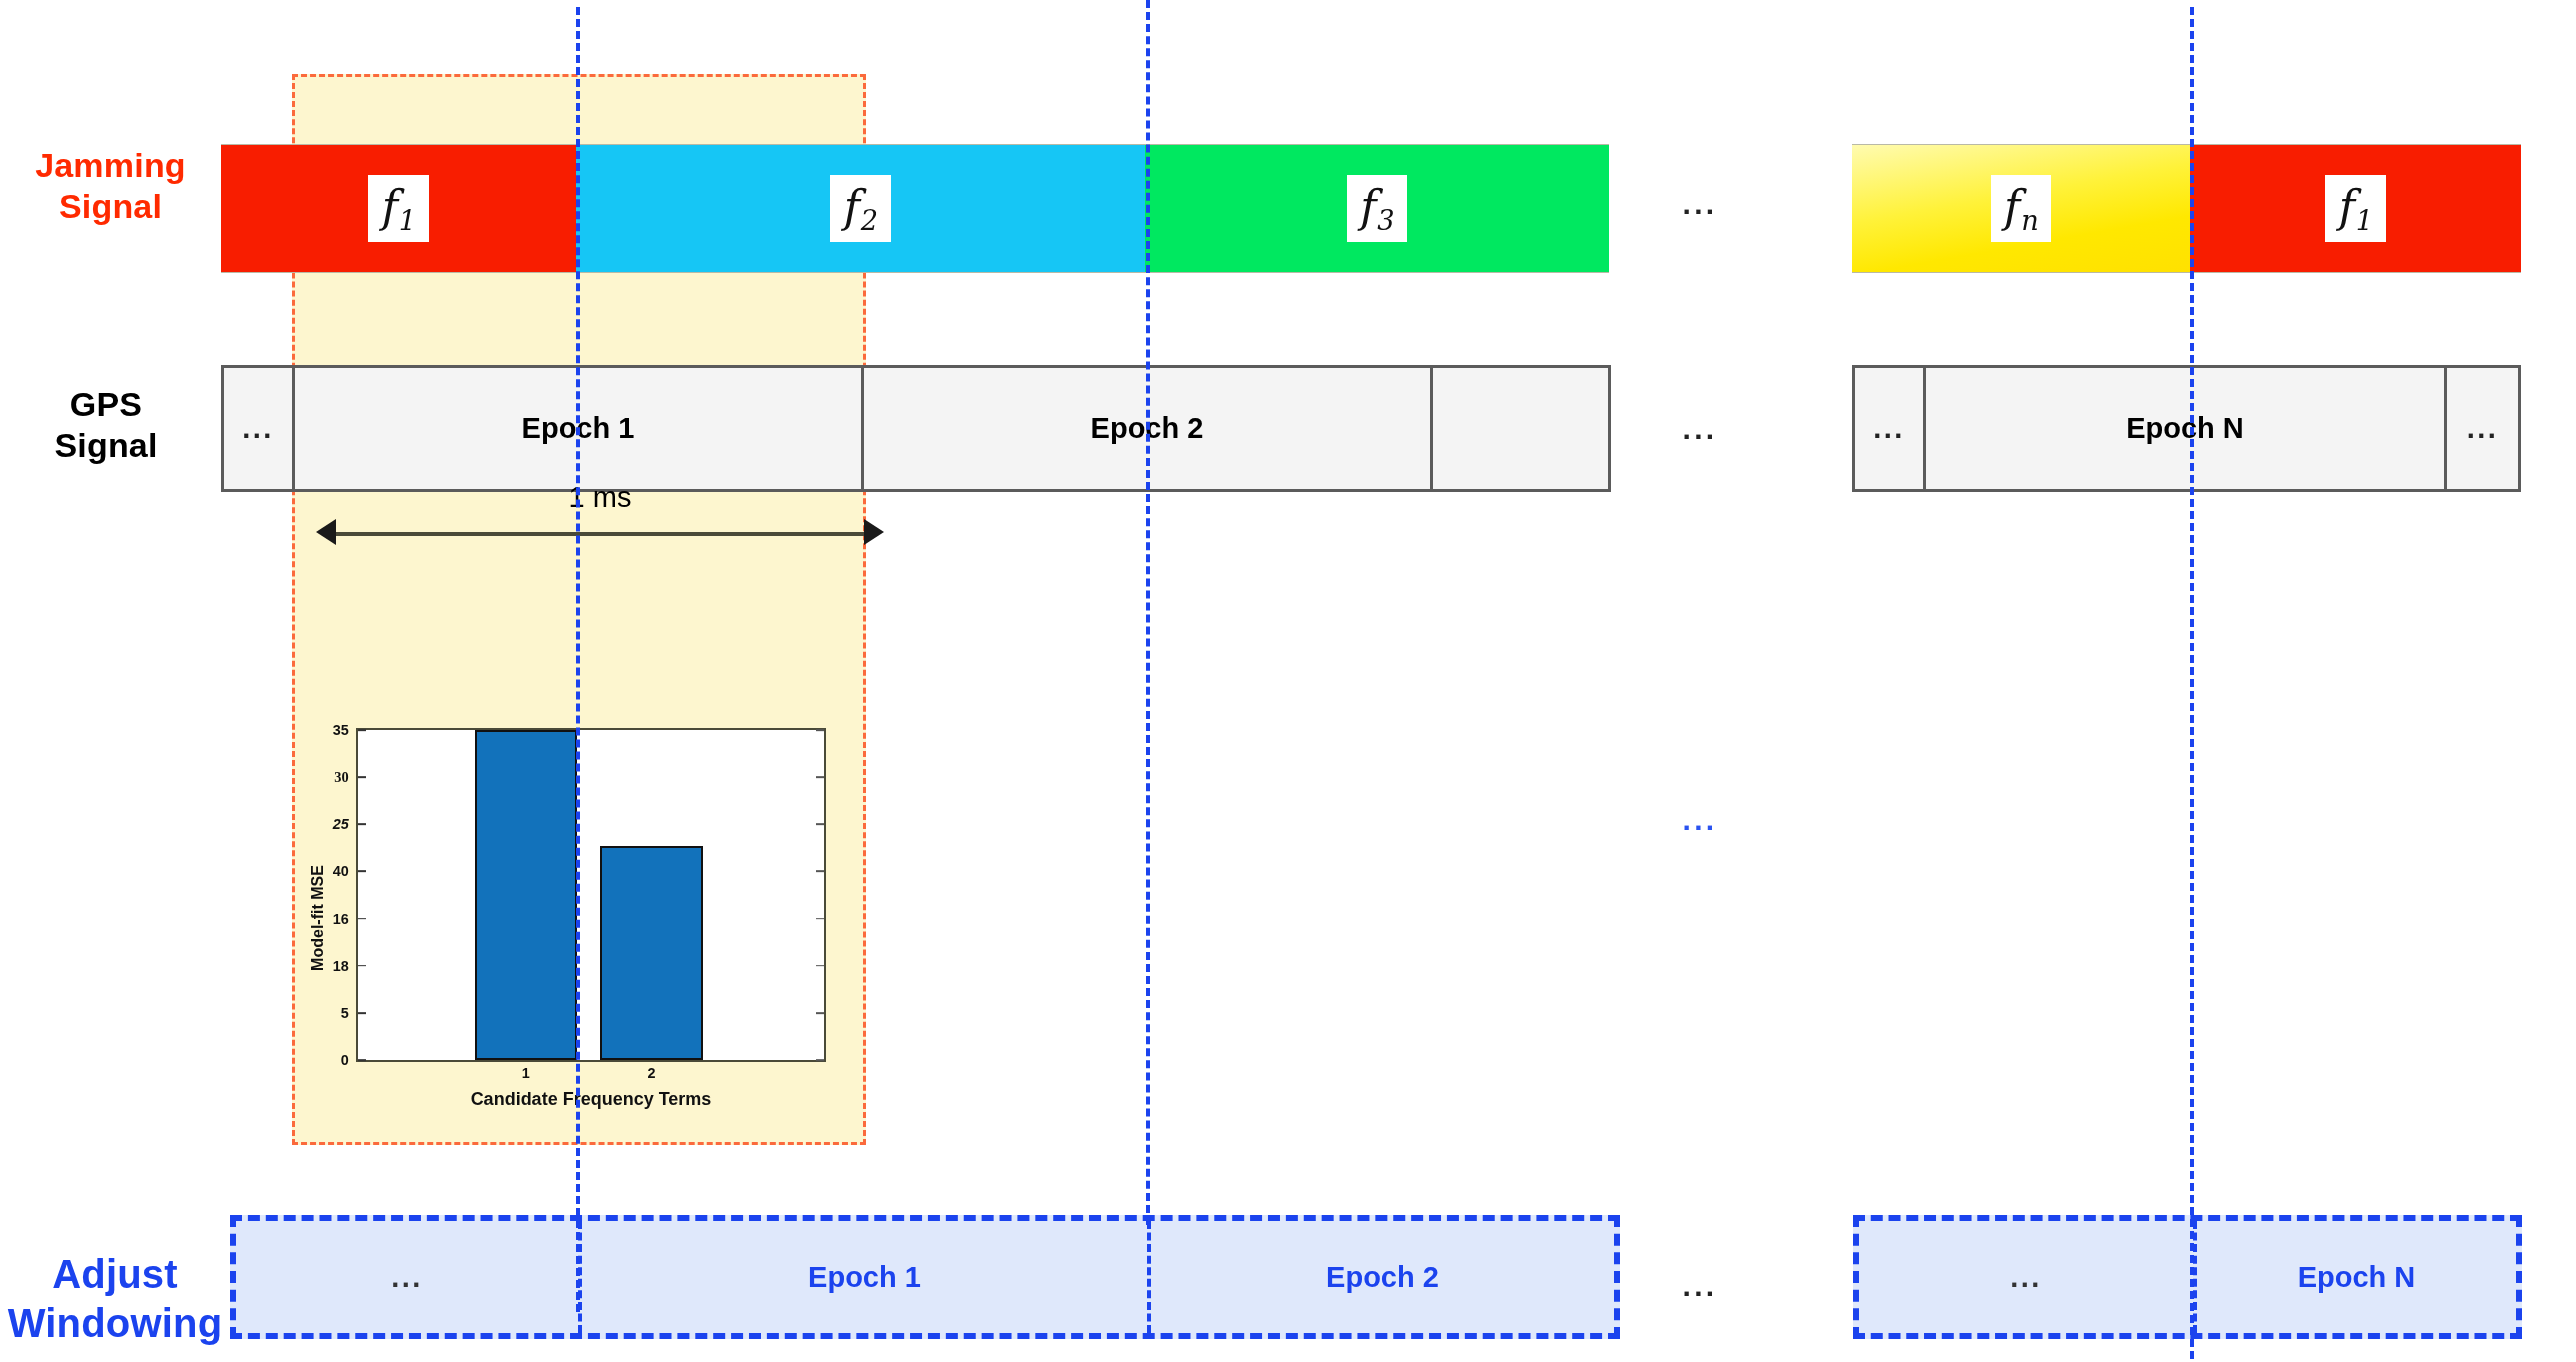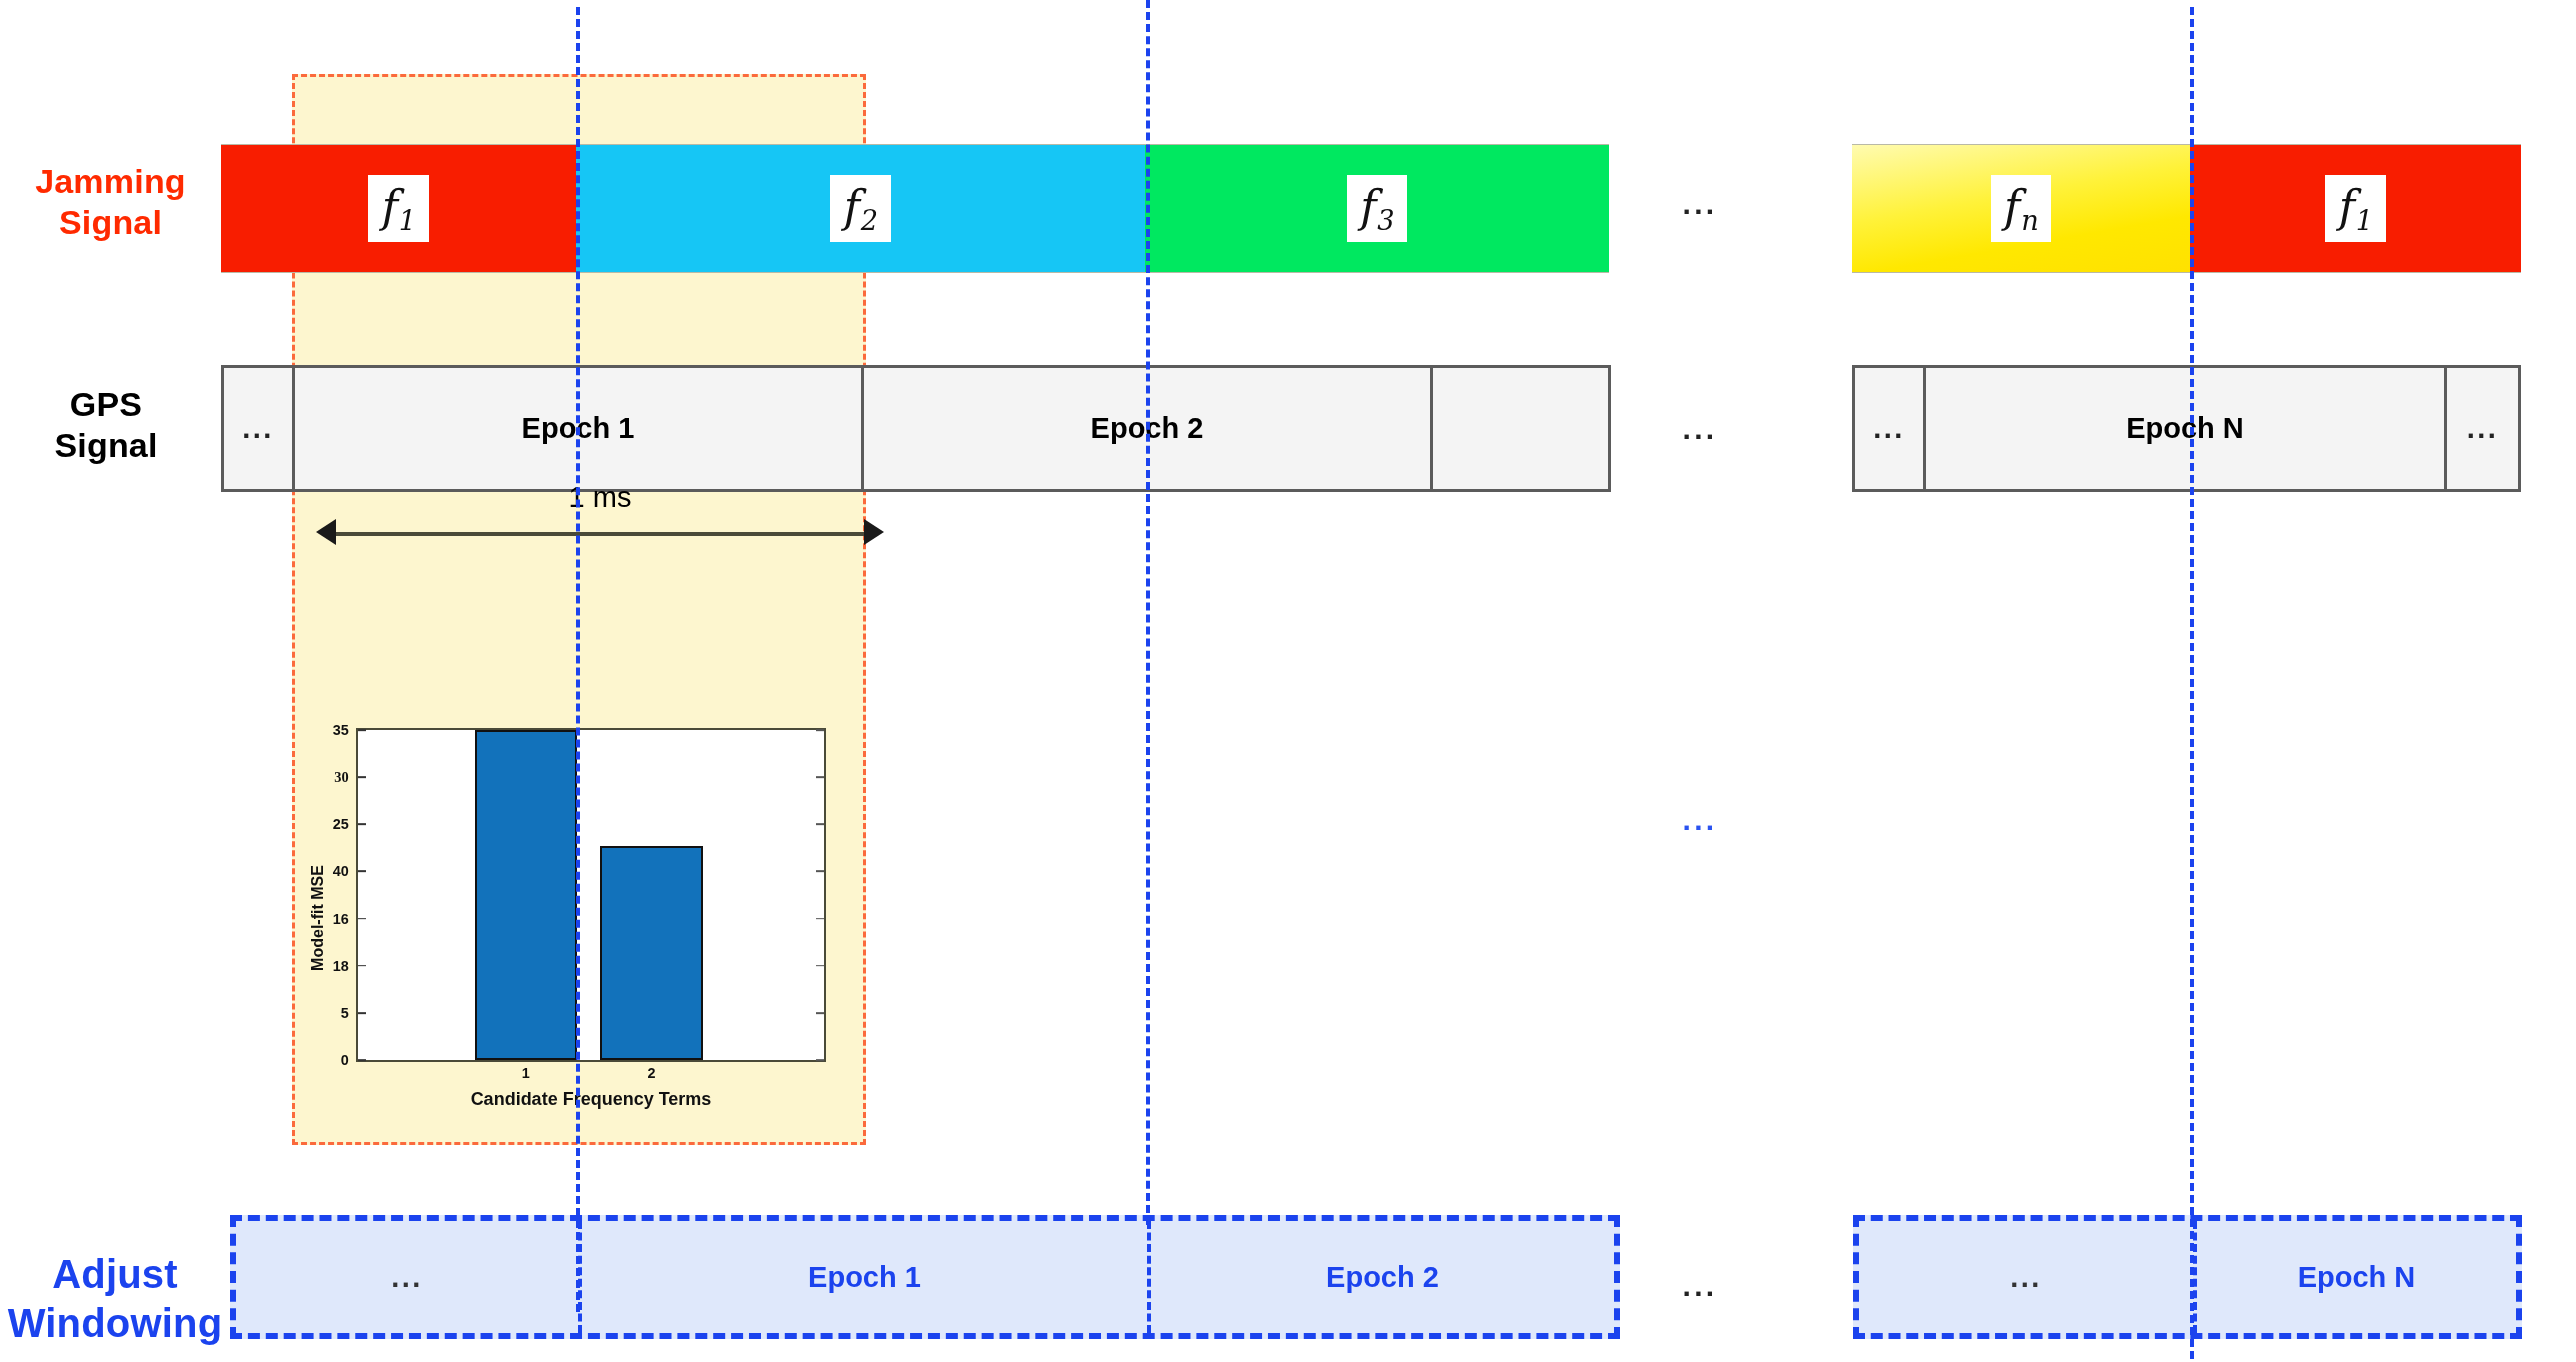--- a/index.html
+++ b/index.html
@@ -244,21 +244,21 @@
 <body>
 
 <div id="stage">
 
   <div id="highlight-window" style="left:292px; top:74px; width:568px; height:1065px;"></div>
 
   <div class="epoch-line" style="left:576px;  top:6.8px;   height:1305px;"></div>
   <div class="epoch-line" style="left:1146px; top:0px;   height:1225px;"></div>
   <div class="epoch-line" style="left:2190px; top:6.8px;   height:1352px;"></div>
 
-  <div class="row-label label-jamming" style="left:0px; top:161px; width:221px;">Jamming
+  <div class="row-label label-jamming" style="left:0px; top:145px; width:221px;">Jamming
 Signal</div>
 
   <div id="jamming-row" style="left:221px; top:144px; width:2355px; height:127px;">
 
     <div class="jam-block" style="left:0px; width:355px; background:#f81d00;">
       <span class="freq-chip">f<sub>1</sub></span>
     </div>
 
     <div class="jam-block" style="left:355px; width:569px; background:#16c6f5;">
       <span class="freq-chip">f<sub>2</sub></span>
@@ -329,21 +329,21 @@
       <div class="ytick" style="top:57.14%;"></div>
       <div class="ytick-r" style="top:57.14%;"></div>
       <div class="yticklabel" style="top:57.14%;">16</div>
 
       <div class="ytick" style="top:42.86%;"></div>
       <div class="ytick-r" style="top:42.86%;"></div>
       <div class="yticklabel" style="top:42.86%;">40</div>
 
       <div class="ytick" style="top:28.57%;"></div>
       <div class="ytick-r" style="top:28.57%;"></div>
-      <div class="yticklabel" style="top:28.57%;">25</div>
+      <div class="yticklabel" style="top:28.57%;font-style:italic;">25</div>
 
       <div class="ytick" style="top:14.29%;"></div>
       <div class="ytick-r" style="top:14.29%;"></div>
       <div class="yticklabel" style="top:14.29%;font-family:Liberation Serif, serif;">30</div>
 
       <div class="ytick" style="top:0%;"></div>
       <div class="ytick-r" style="top:0%;"></div>
       <div class="yticklabel" style="top:0%;">35</div>
 
       <div class="bar" style="left:25%; width:22%; height:100%;"></div>

